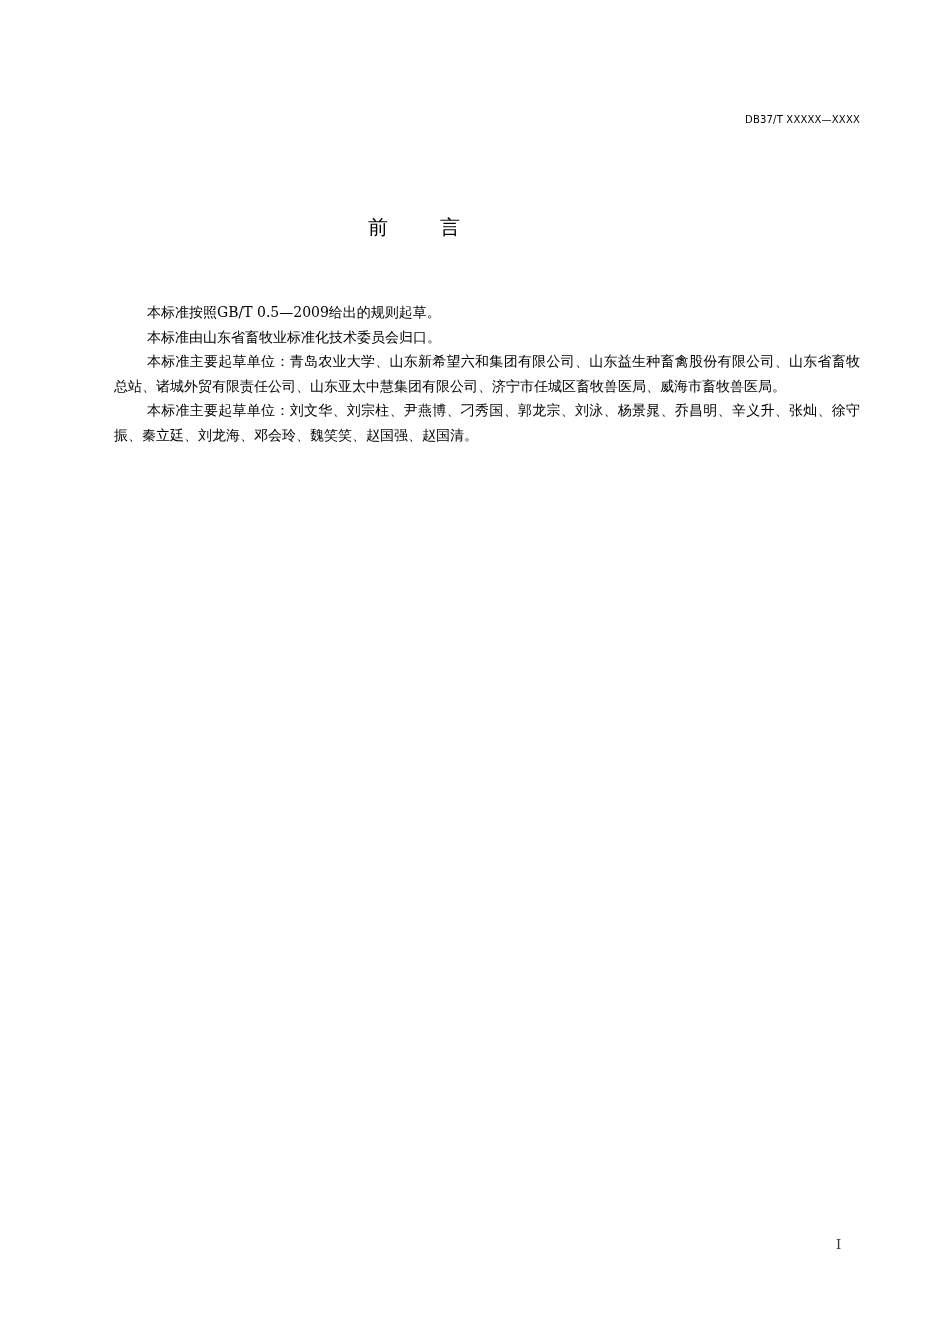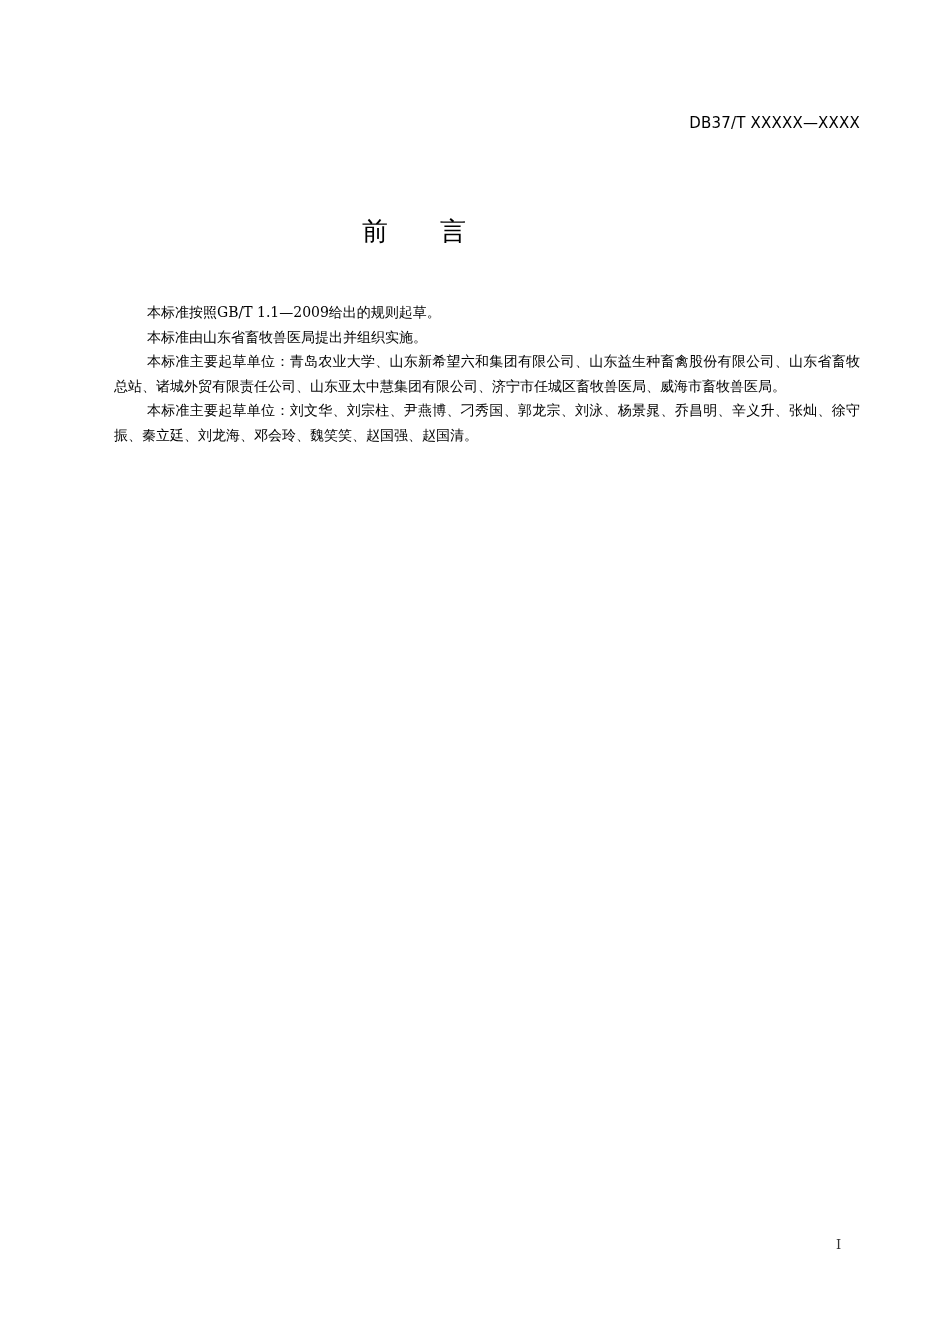--- a/index.html
+++ b/index.html
@@ -1,23 +1,23 @@
 <!DOCTYPE html>
 <html><head>
 <meta charset="utf-8">
 <style>
   html, body { margin: 0; padding: 0; background: #ffffff; }
   body { width: 950px; height: 1344px; position: relative; overflow: hidden; color: #000; }
   .header-code {
     position: absolute; top: 114px; right: 90px;
-    font-family: "DejaVu Sans", sans-serif; font-size: 15px; letter-spacing: 0.2px;
+    font-family: "DejaVu Sans", sans-serif; font-size: 10px; letter-spacing: 0.2px;
   }
   .title {
     position: absolute; top: 214px; left: 0; width: 828px; text-align: center;
-    font-family: "DejaVu Sans", sans-serif; font-size: 26px;
+    font-family: "DejaVu Sans", sans-serif; font-size: 20px;
   }
   .title span { display: inline-block; }
   .title .gap { width: 52px; }
   .body-text {
     position: absolute; top: 300px; left: 114px; width: 746px;
     font-family: "DejaVu Serif", serif; font-size: 14px; line-height: 24.5px;
     text-align: justify;
   }
   .body-text p { margin: 0; text-indent: 33px; }
   .page-num {
@@ -28,19 +28,19 @@
 </head>
 <body>
 
 <div class="header-code">DB37/T XXXXX—XXXX</div>
 
 <div class="title">
   <span>前</span><span class="gap"></span><span>言</span>
 </div>
 
 <div class="body-text">
-  <p>本标准按照GB/T 1.1—2009给出的规则起草。</p>
-  <p>本标准由山东省畜牧兽医局提出并组织实施。</p>
+  <p>本标准按照GB/T 0.5—2009给出的规则起草。</p>
+  <p>本标准由山东省畜牧业标准化技术委员会归口。</p>
   <p>本标准主要起草单位：青岛农业大学、山东新希望六和集团有限公司、山东益生种畜禽股份有限公司、山东省畜牧总站、诸城外贸有限责任公司、山东亚太中慧集团有限公司、济宁市任城区畜牧兽医局、威海市畜牧兽医局。</p>
   <p>本标准主要起草单位：刘文华、刘宗柱、尹燕博、刁秀国、郭龙宗、刘泳、杨景晁、乔昌明、辛义升、张灿、徐守振、秦立廷、刘龙海、邓会玲、魏笑笑、赵国强、赵国清。</p>
 </div>
 
 <div class="page-num">I</div>
 
 </body></html>

